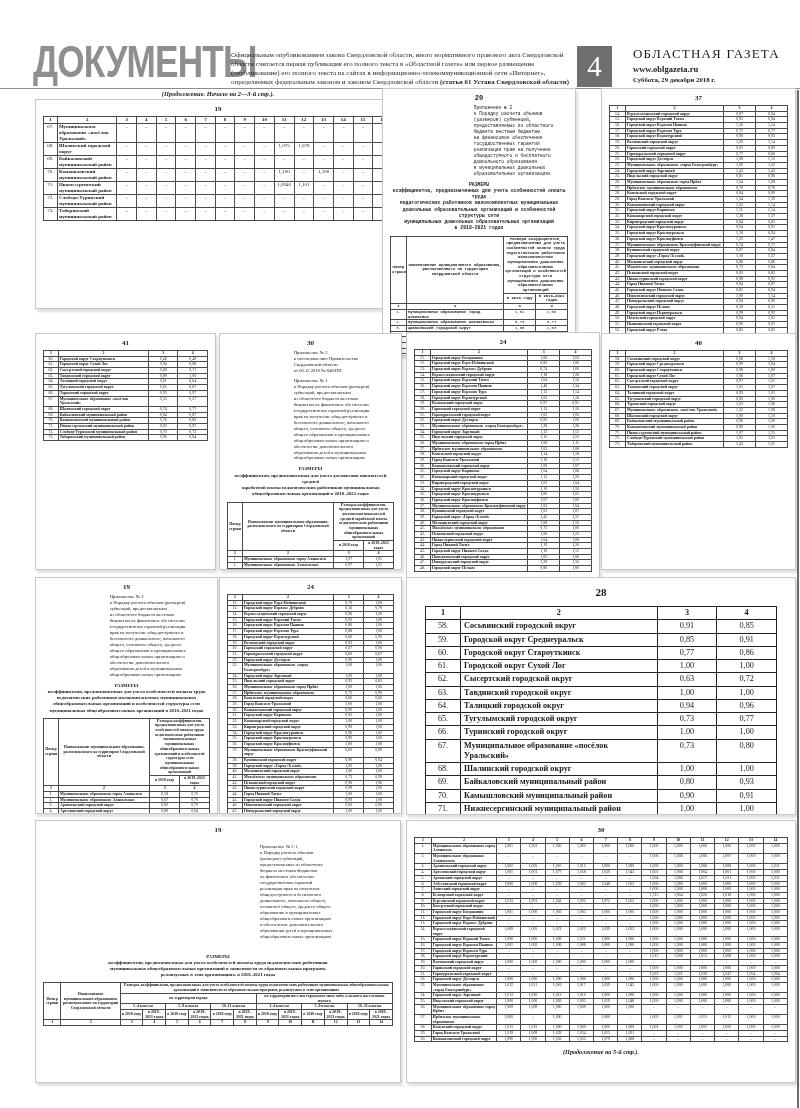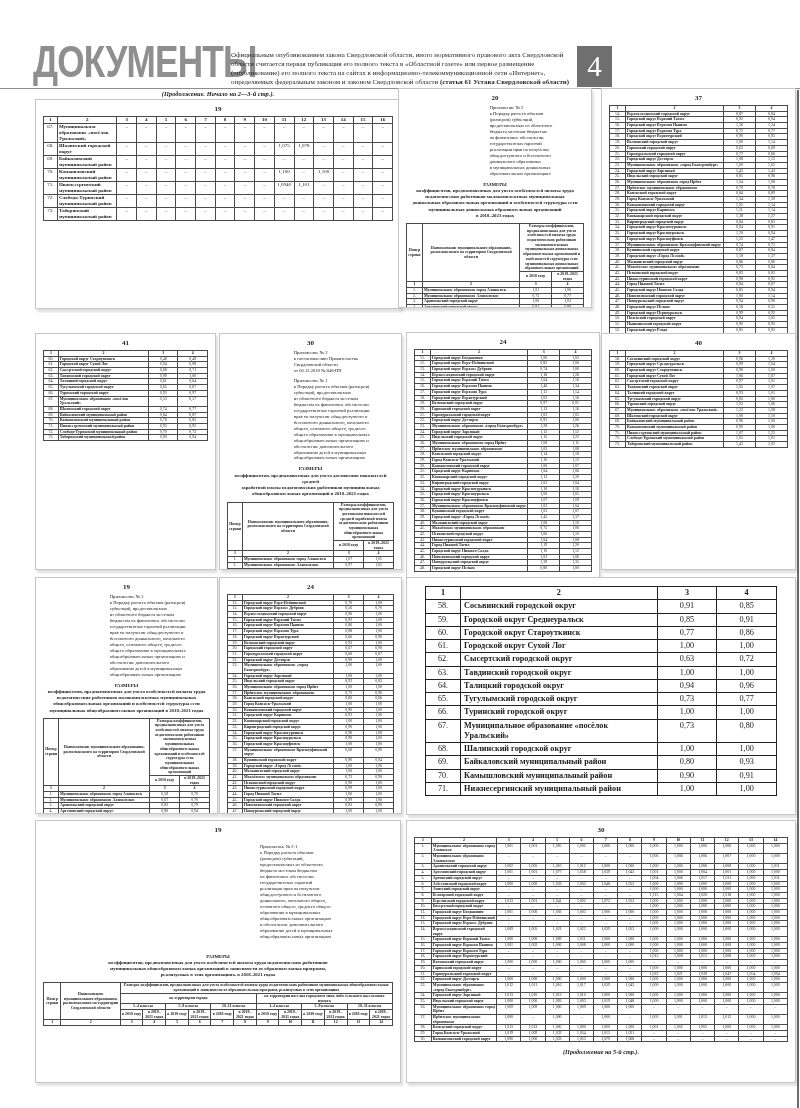--- a/index.html
+++ b/index.html
@@ -33,20 +33,25 @@
   .t28 td.nm{font-weight:bold;}
   .cont-bot{text-align:center;font-size:6.2px;font-weight:bold;font-style:italic;margin-top:6px;}
 </style>
 </head>
 <body>
 
 <div class="hdr">
   <div class="logo">ДОКУМЕНТЫ</div>
   <div class="legal"><span>Официальным опубликованием закона Свердловской области, иного нормативного правового акта Свердловской области считается первая публикация его полного текста в «Областной газете» или первое размещение (опубликование) его полного текста на сайтах в информационно-телекоммуникационной сети «Интернет», определяемых  федеральным законом и законом Свердловской области </span><b>(статья 61 Устава Свердловской области)</b></div>
   <div class="pnumbox">4</div>
+  <div class="masthead">
+    <div class="mt">ОБЛАСТНАЯ ГАЗЕТА</div>
+    <div class="site">www.oblgazeta.ru</div>
+    <div class="date">Суббота, 29 декабря 2018 г.</div>
+  </div>
 </div>
 <div class="hdr-rule"></div>
 <div class="right-edge"></div>
 <div class="cont-top">(Продолжение. Начало на 2—3-й стр.).</div>
 
 <div class="mp" style="left:35px;top:99px;width:366px;height:210px;">
   <div class="pnum">19</div>
   <table class="t5">
       <colgroup>
         <col style="width: 4%;">
@@ -210,21 +215,21 @@
           <td class="c">–</td>
           <td class="c">–</td>
           <td class="c">–</td>
           <td class="c">–</td>
           <td class="c">–</td>
         </tr>
       </tbody>
     </table>
 </div>
 
-<div class="mp" style="left:398px;top:88px;width:194px;height:220px;">
+<div class="mp" style="left:382px;top:88px;width:194px;height:268px;font-family:Liberation Mono, monospace;">
   <div class="pnum">20</div>
   <div class="appx">Приложение № 2
 к Порядку расчета объемов
 (размеров) субвенций,
 предоставляемых из областного
 бюджета местным бюджетам
 на финансовое обеспечение
 государственных гарантий
 реализации прав на получение
 общедоступного и бесплатного
@@ -1427,20 +1432,21 @@
           <td class="c">47.</td>
           <td class="nm">Новоуральский городской округ</td>
           <td class="c">1,00</td>
           <td class="c">1,00</td>
         </tr>
       </tbody>
     </table>
 </div>
 
 <div class="mp" style="left:406px;top:577px;width:390px;height:238px;padding:8px 18px;">
+  <div class="pnum" style="font-size:11px;margin-bottom:8px;">28</div>
   <table class="t28">
       <colgroup>
         <col style="width: 10%;">
         <col style="width: 56%;">
         <col style="width: 17%;">
         <col style="width: 17%;">
       </colgroup>
       <thead>
         <tr>
           <th>1</th>

